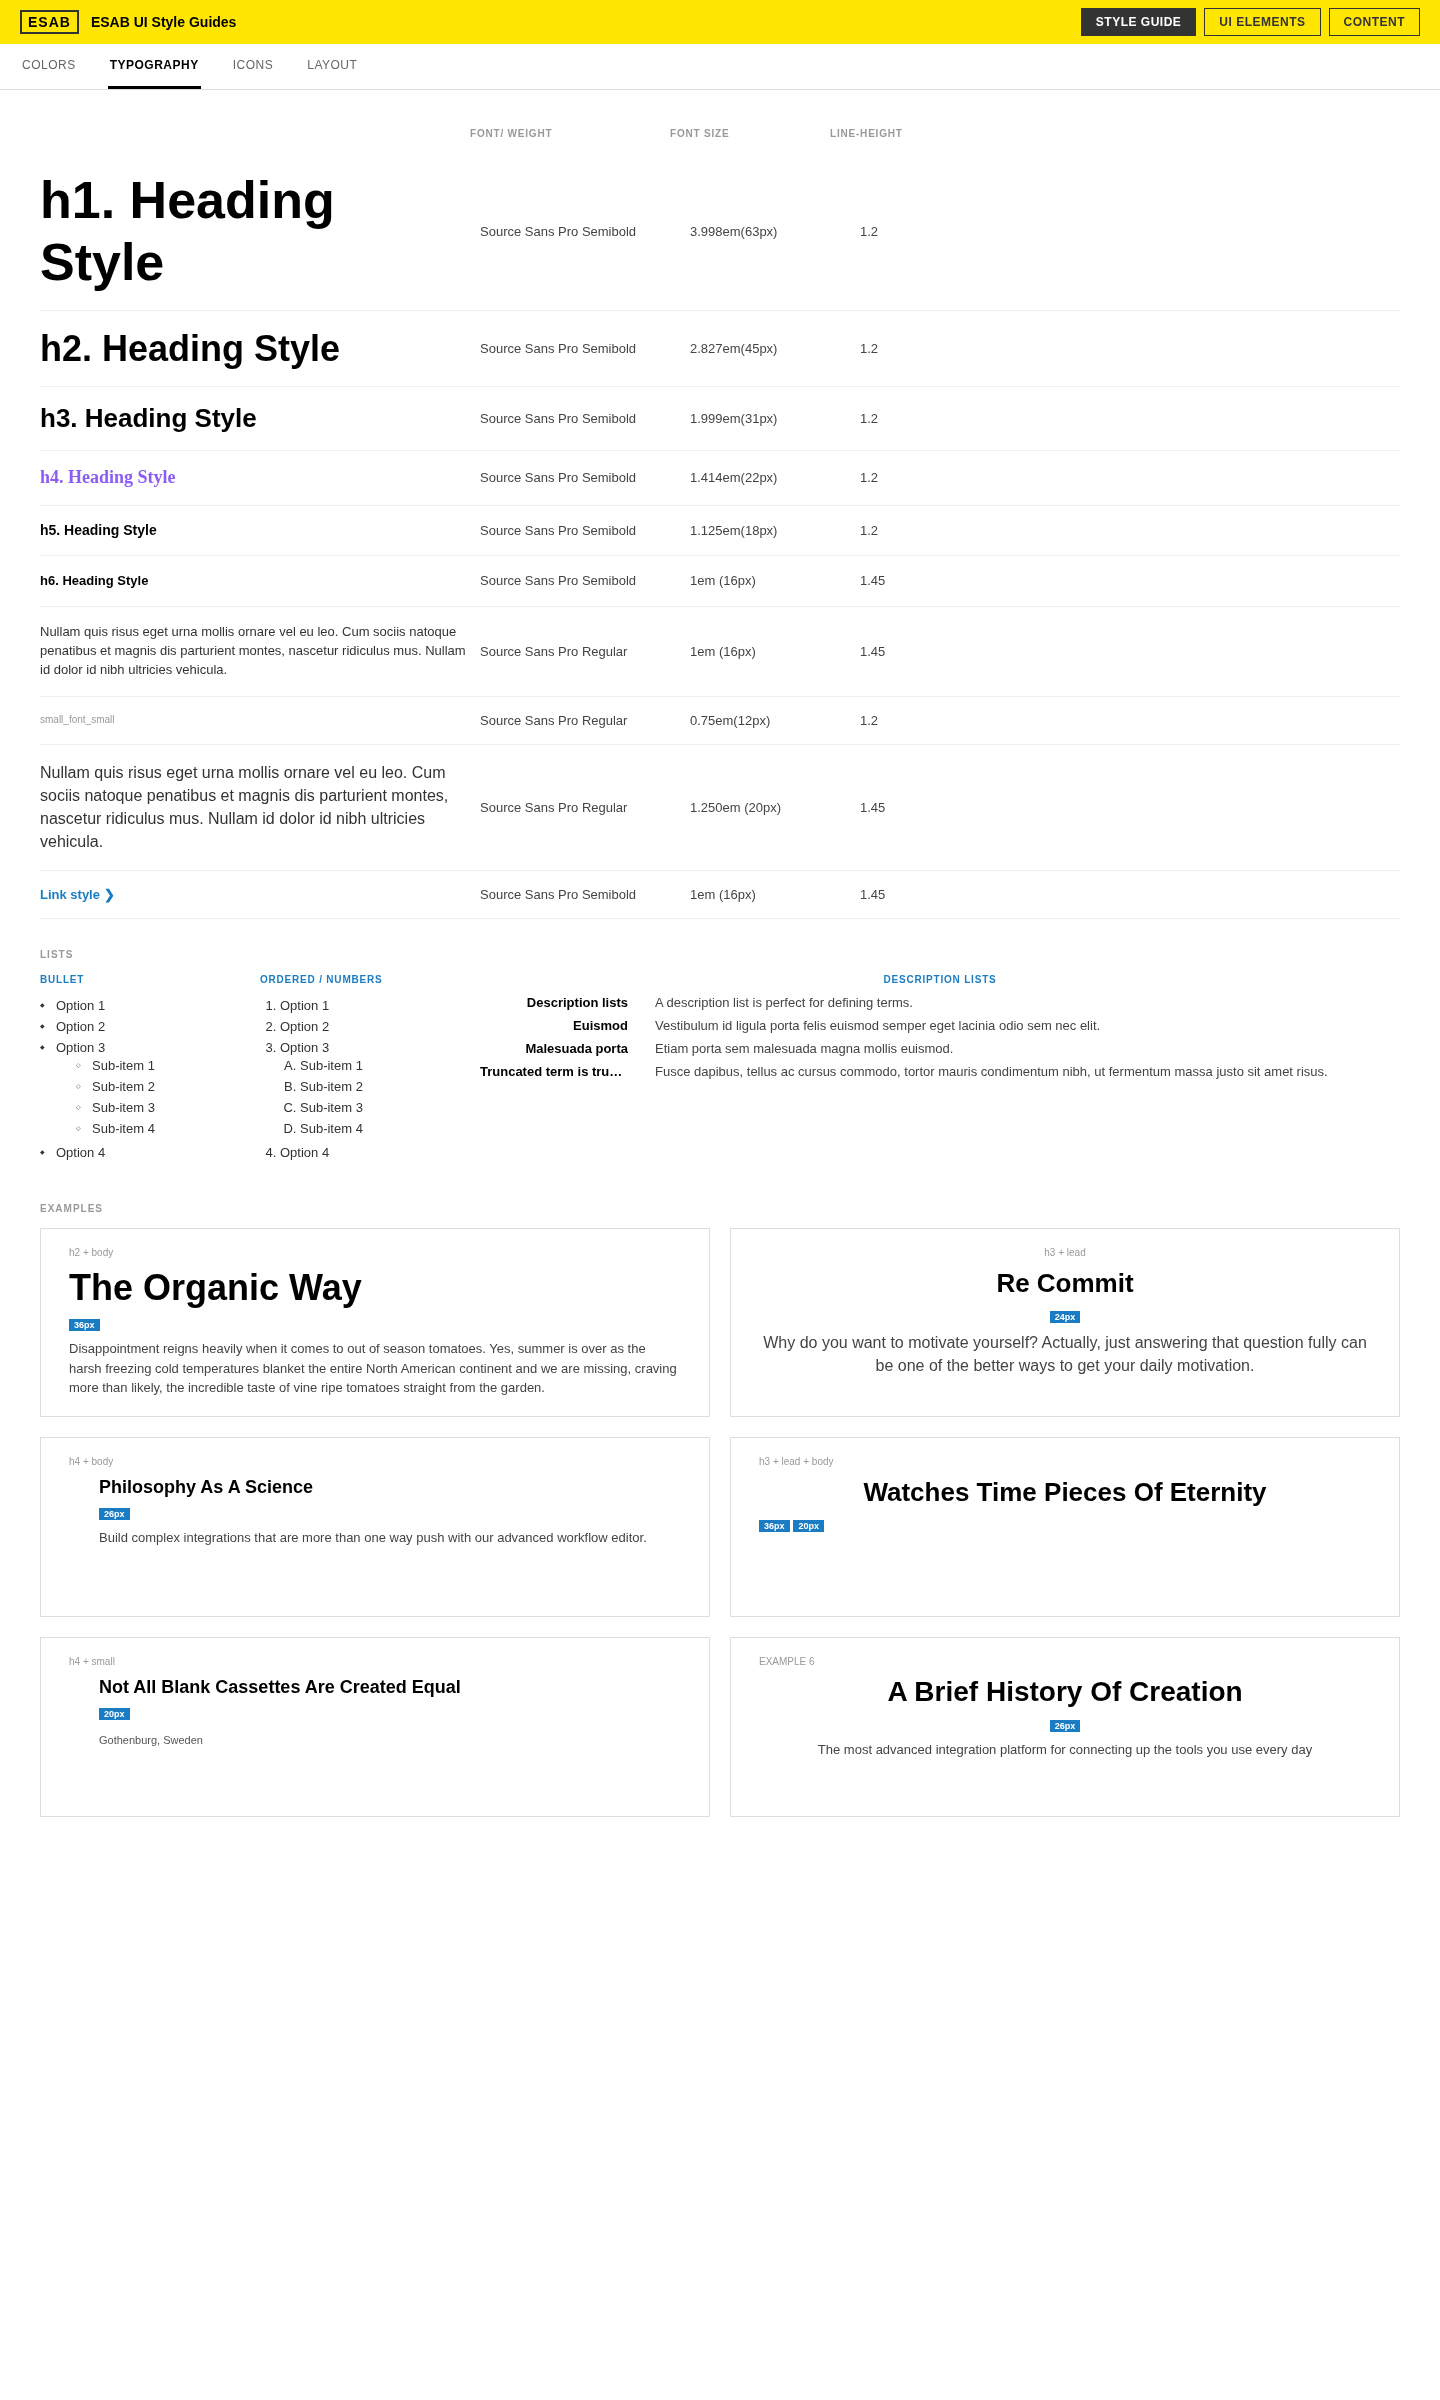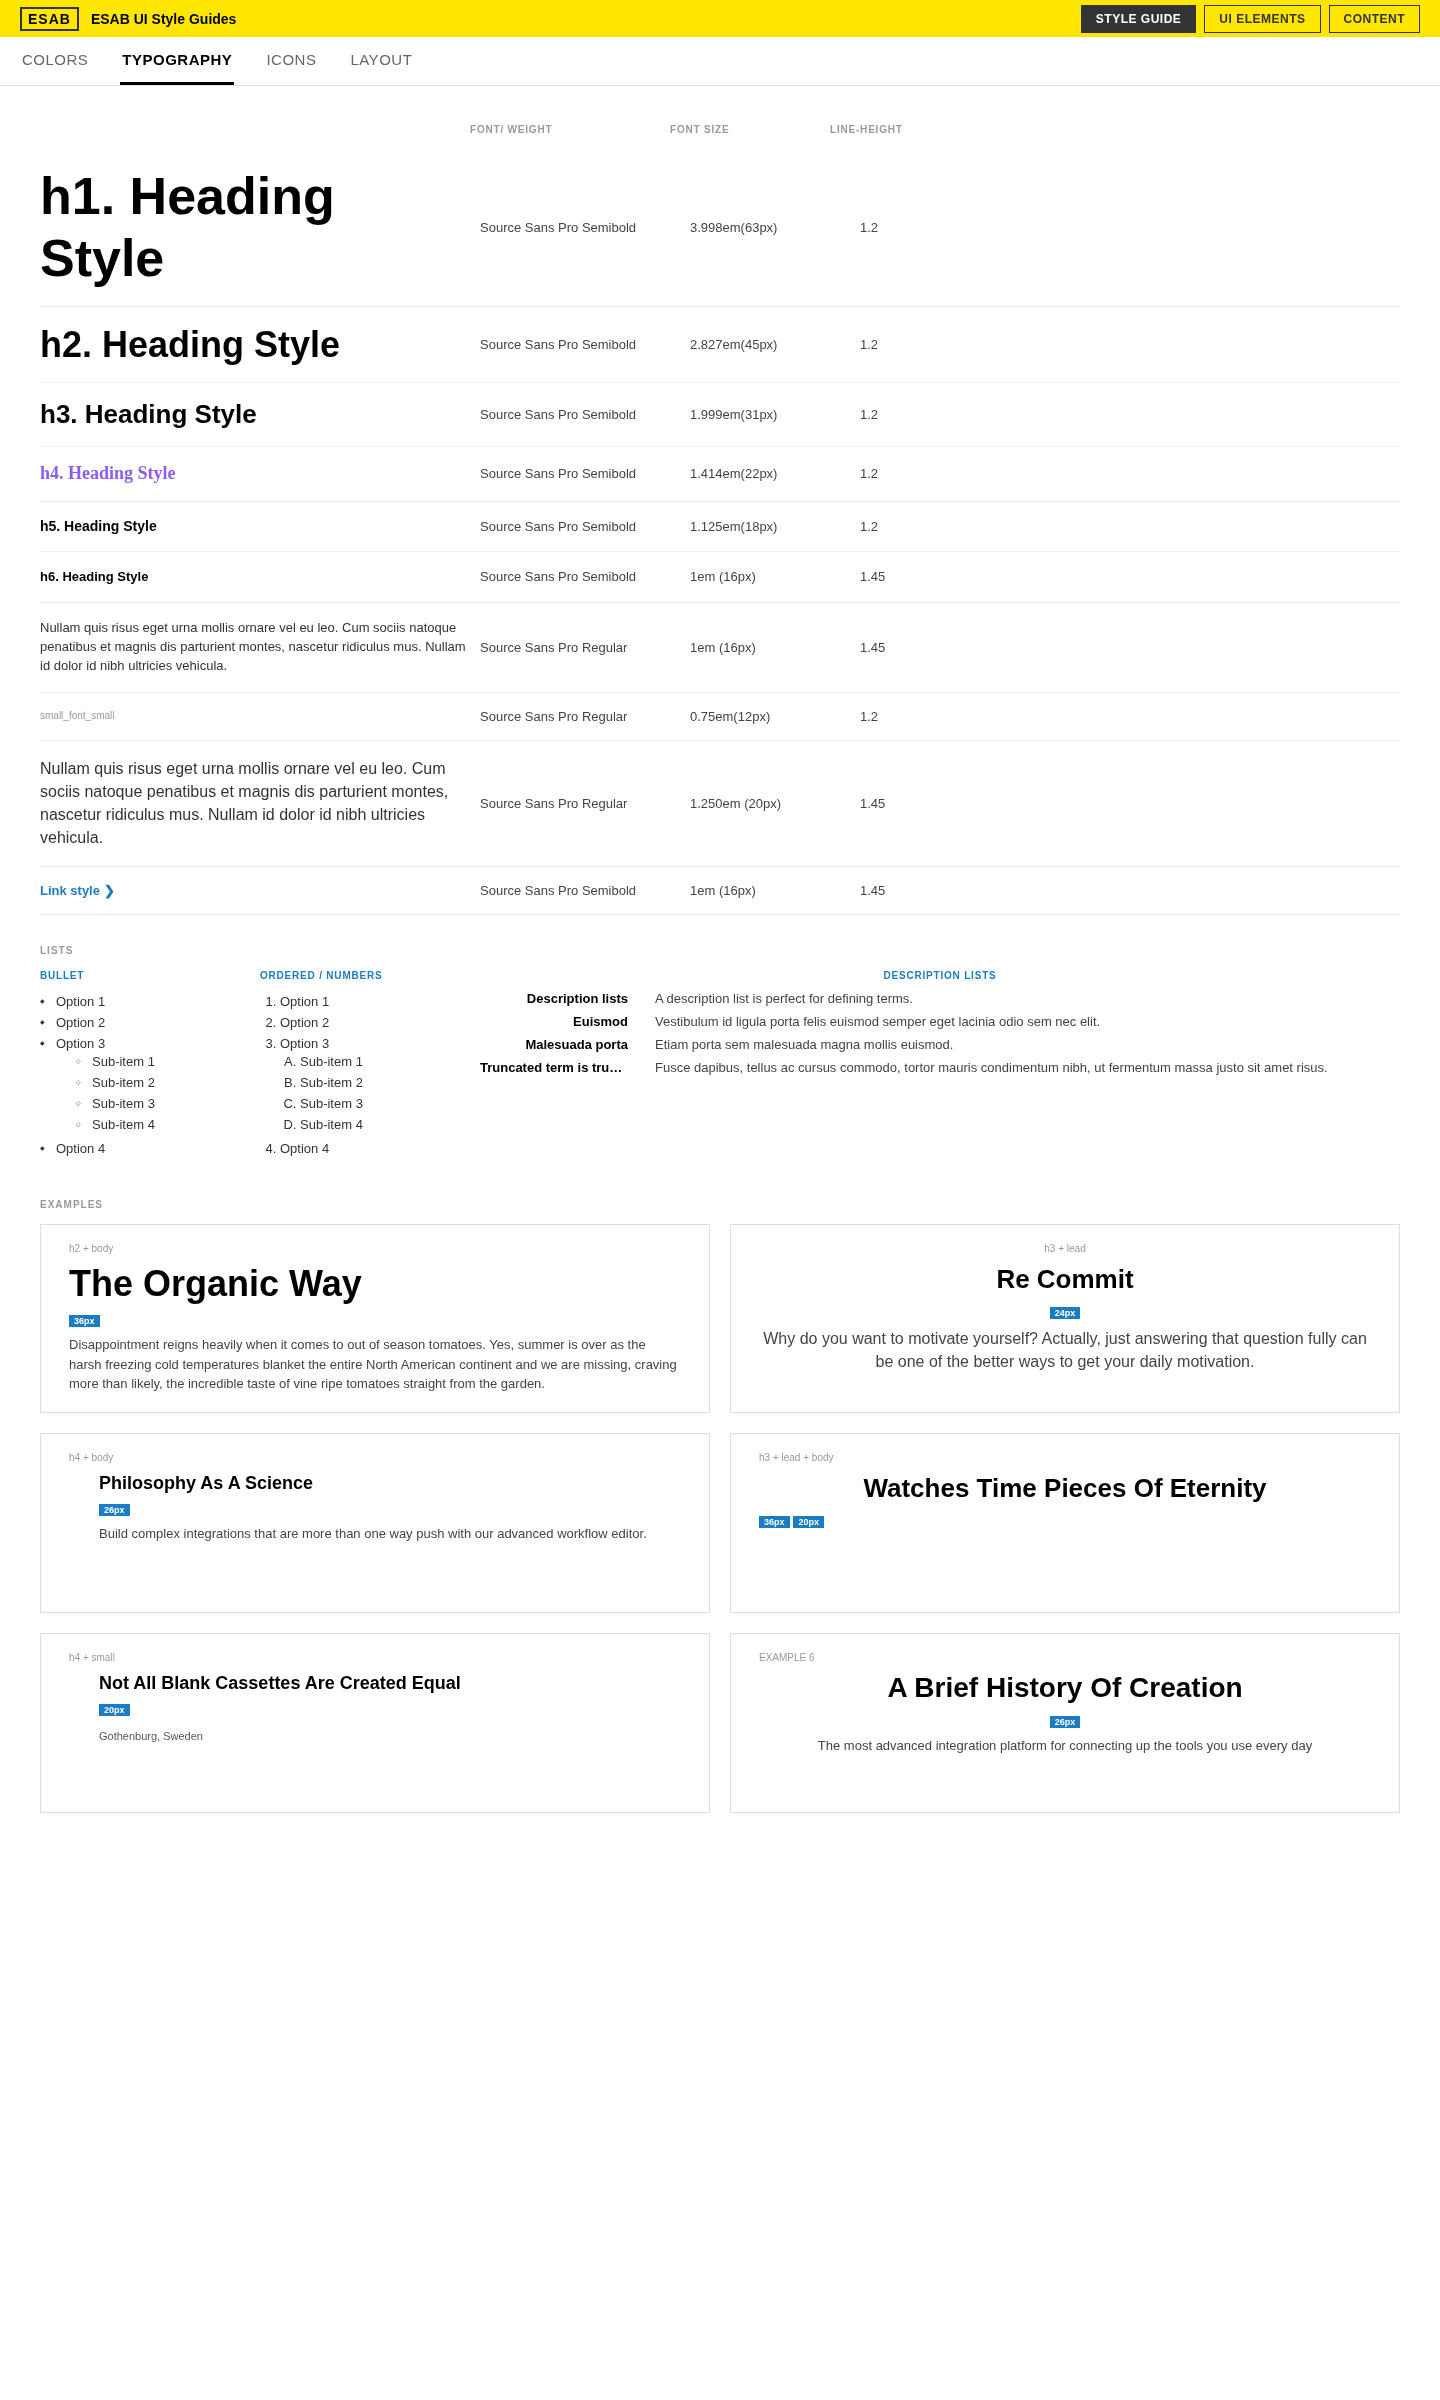--- a/index.html
+++ b/index.html
@@ -4,21 +4,21 @@
   <style>
     * { box-sizing: border-box; margin: 0; padding: 0; }
     body { font-family: 'Source Sans Pro', Arial, sans-serif; background: #fff; color: #333; font-size: 14px; }
 
     
     .top-nav {
       background: #FFE600;
       display: flex;
       align-items: center;
       padding: 0 20px;
-      height: 37px;
+      height: 44px;
       justify-content: space-between;
     }
     .top-nav-left { display: flex; align-items: center; gap: 12px; }
     .esab-logo {
       background: #FFE600;
       border: 2px solid #333;
       padding: 2px 6px;
       font-weight: 900;
       font-size: 14px;
       color: #000;
@@ -40,21 +40,21 @@
 
     
     .sub-nav {
       display: flex;
       border-bottom: 1px solid #ddd;
       padding: 0 20px;
       gap: 30px;
     }
     .sub-nav-item {
       padding: 14px 2px;
-      font-size: 15px;
+      font-size: 12px;
       font-weight: 500;
       color: #666;
       cursor: pointer;
       border-bottom: 3px solid transparent;
       letter-spacing: 0.5px;
       text-transform: uppercase;
     }
     .sub-nav-item.active {
       color: #000;
       border-bottom: 3px solid #000;

